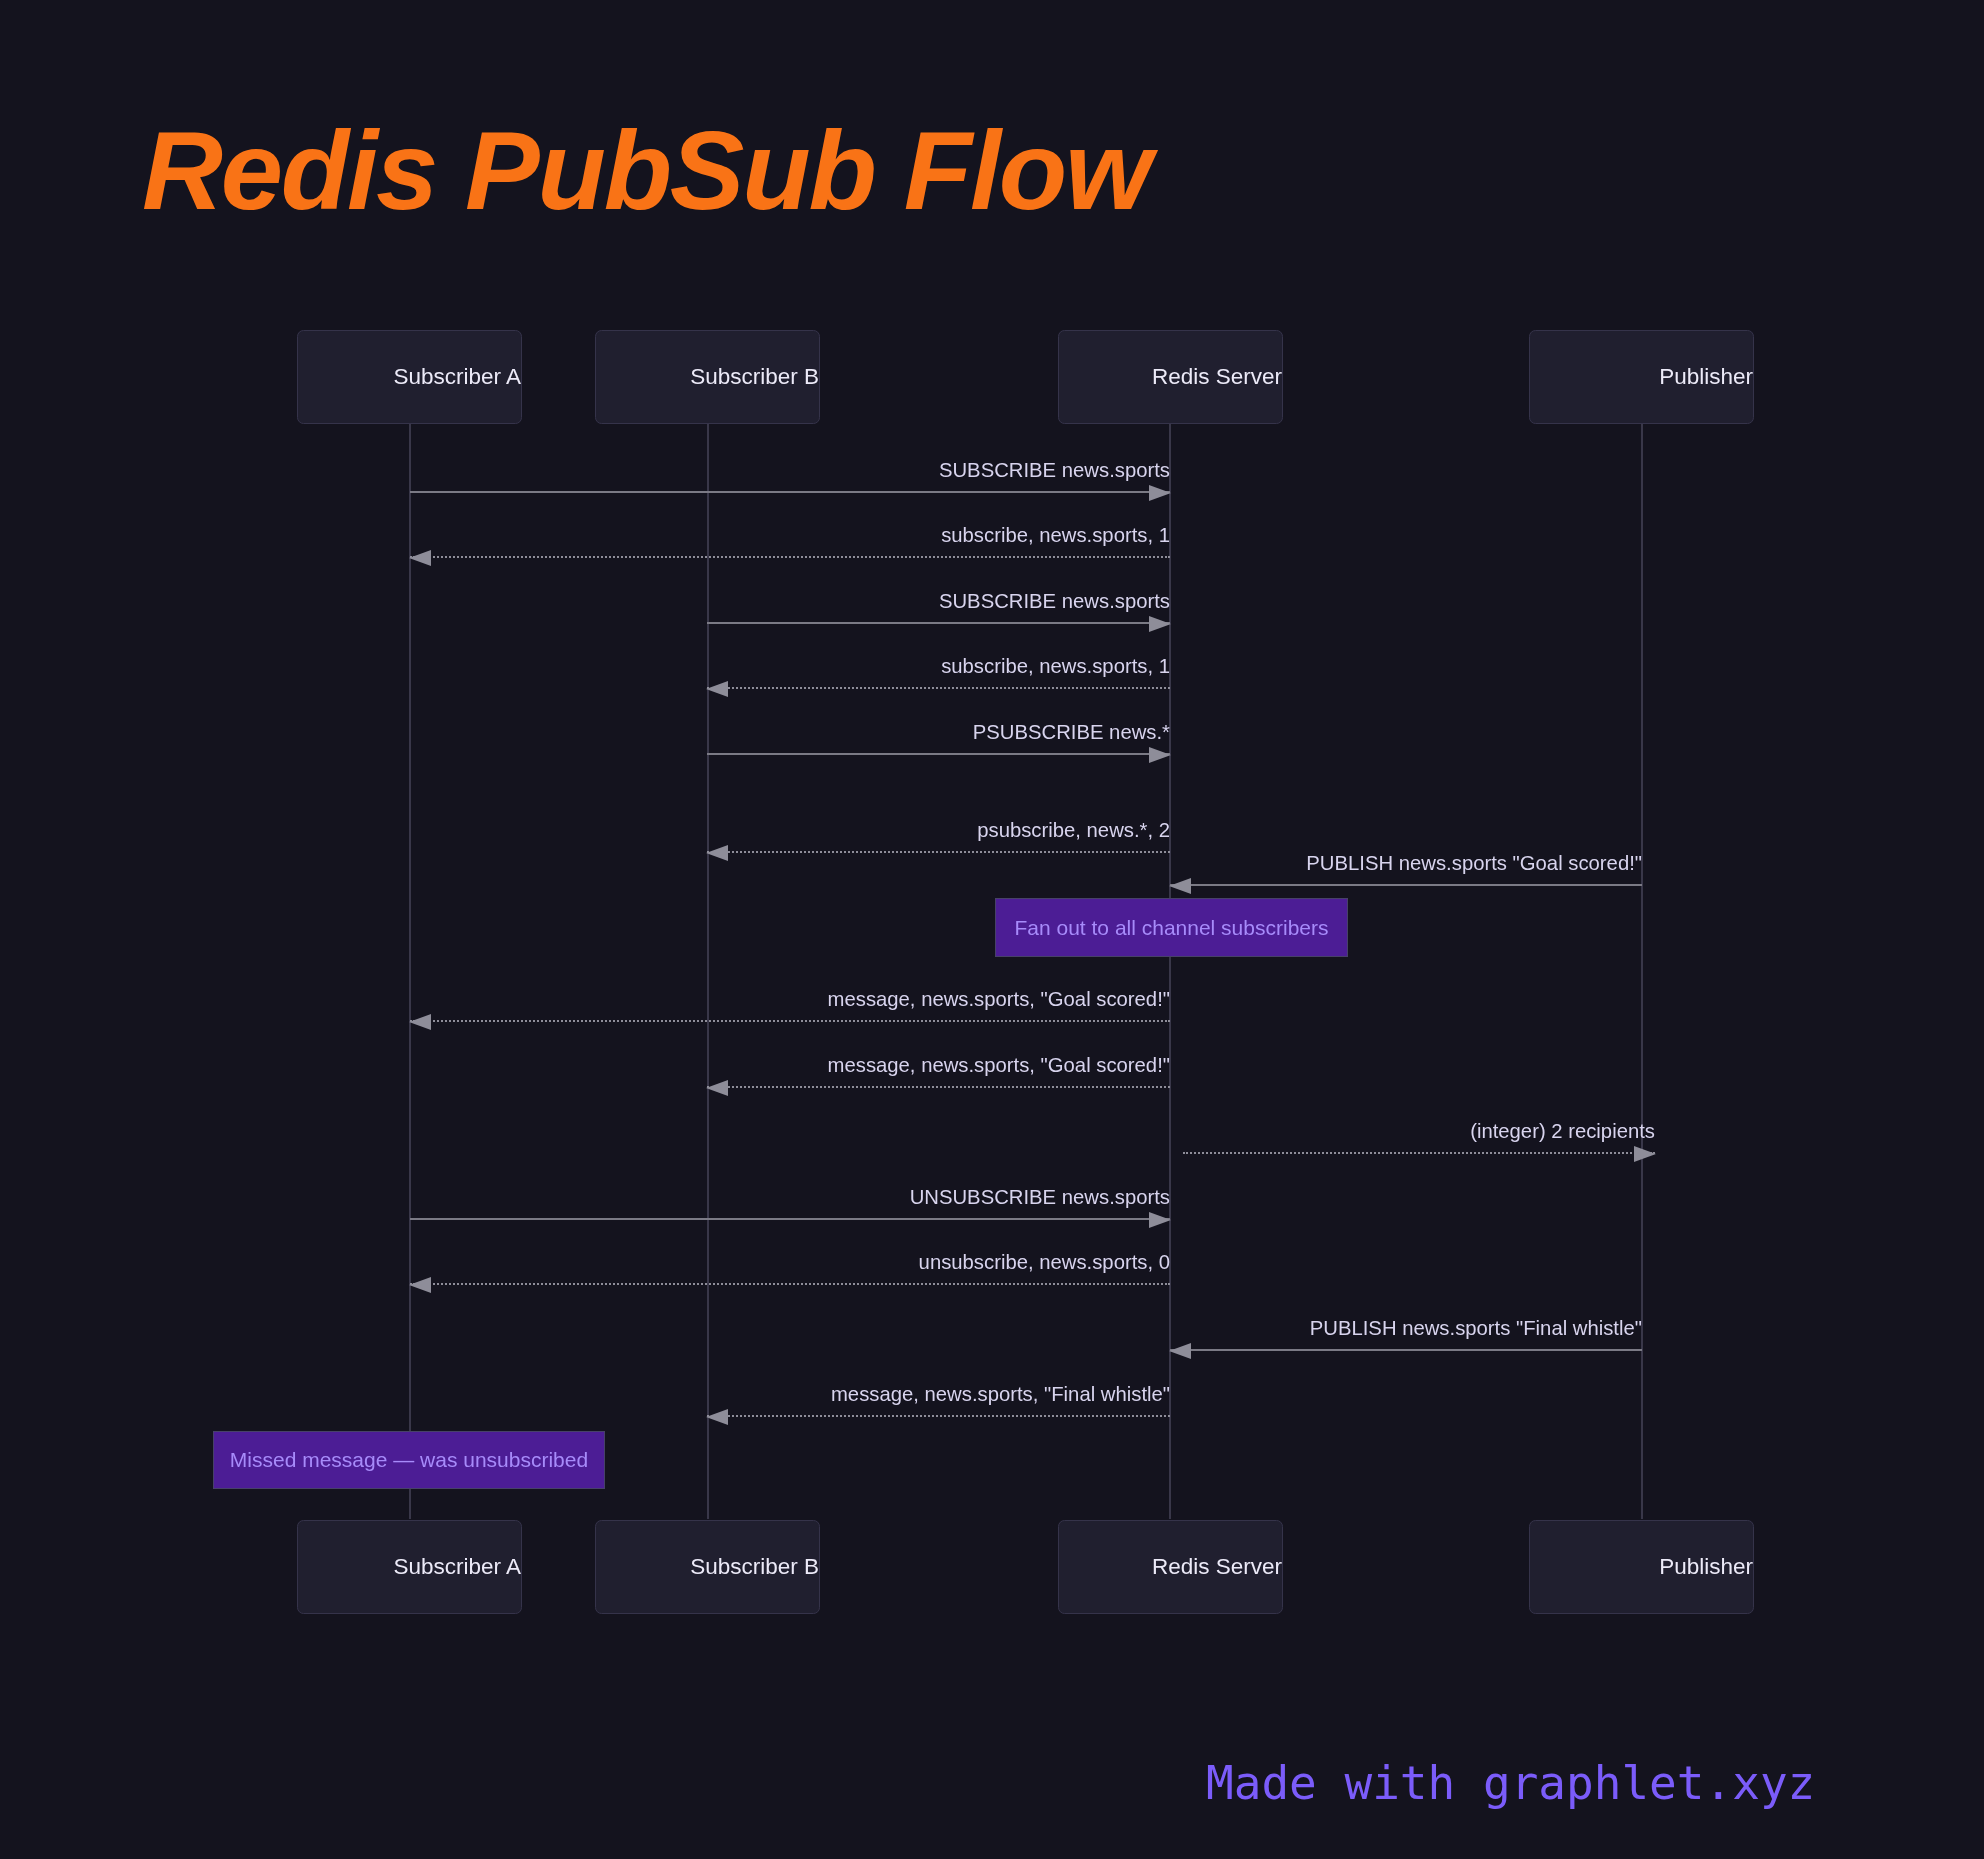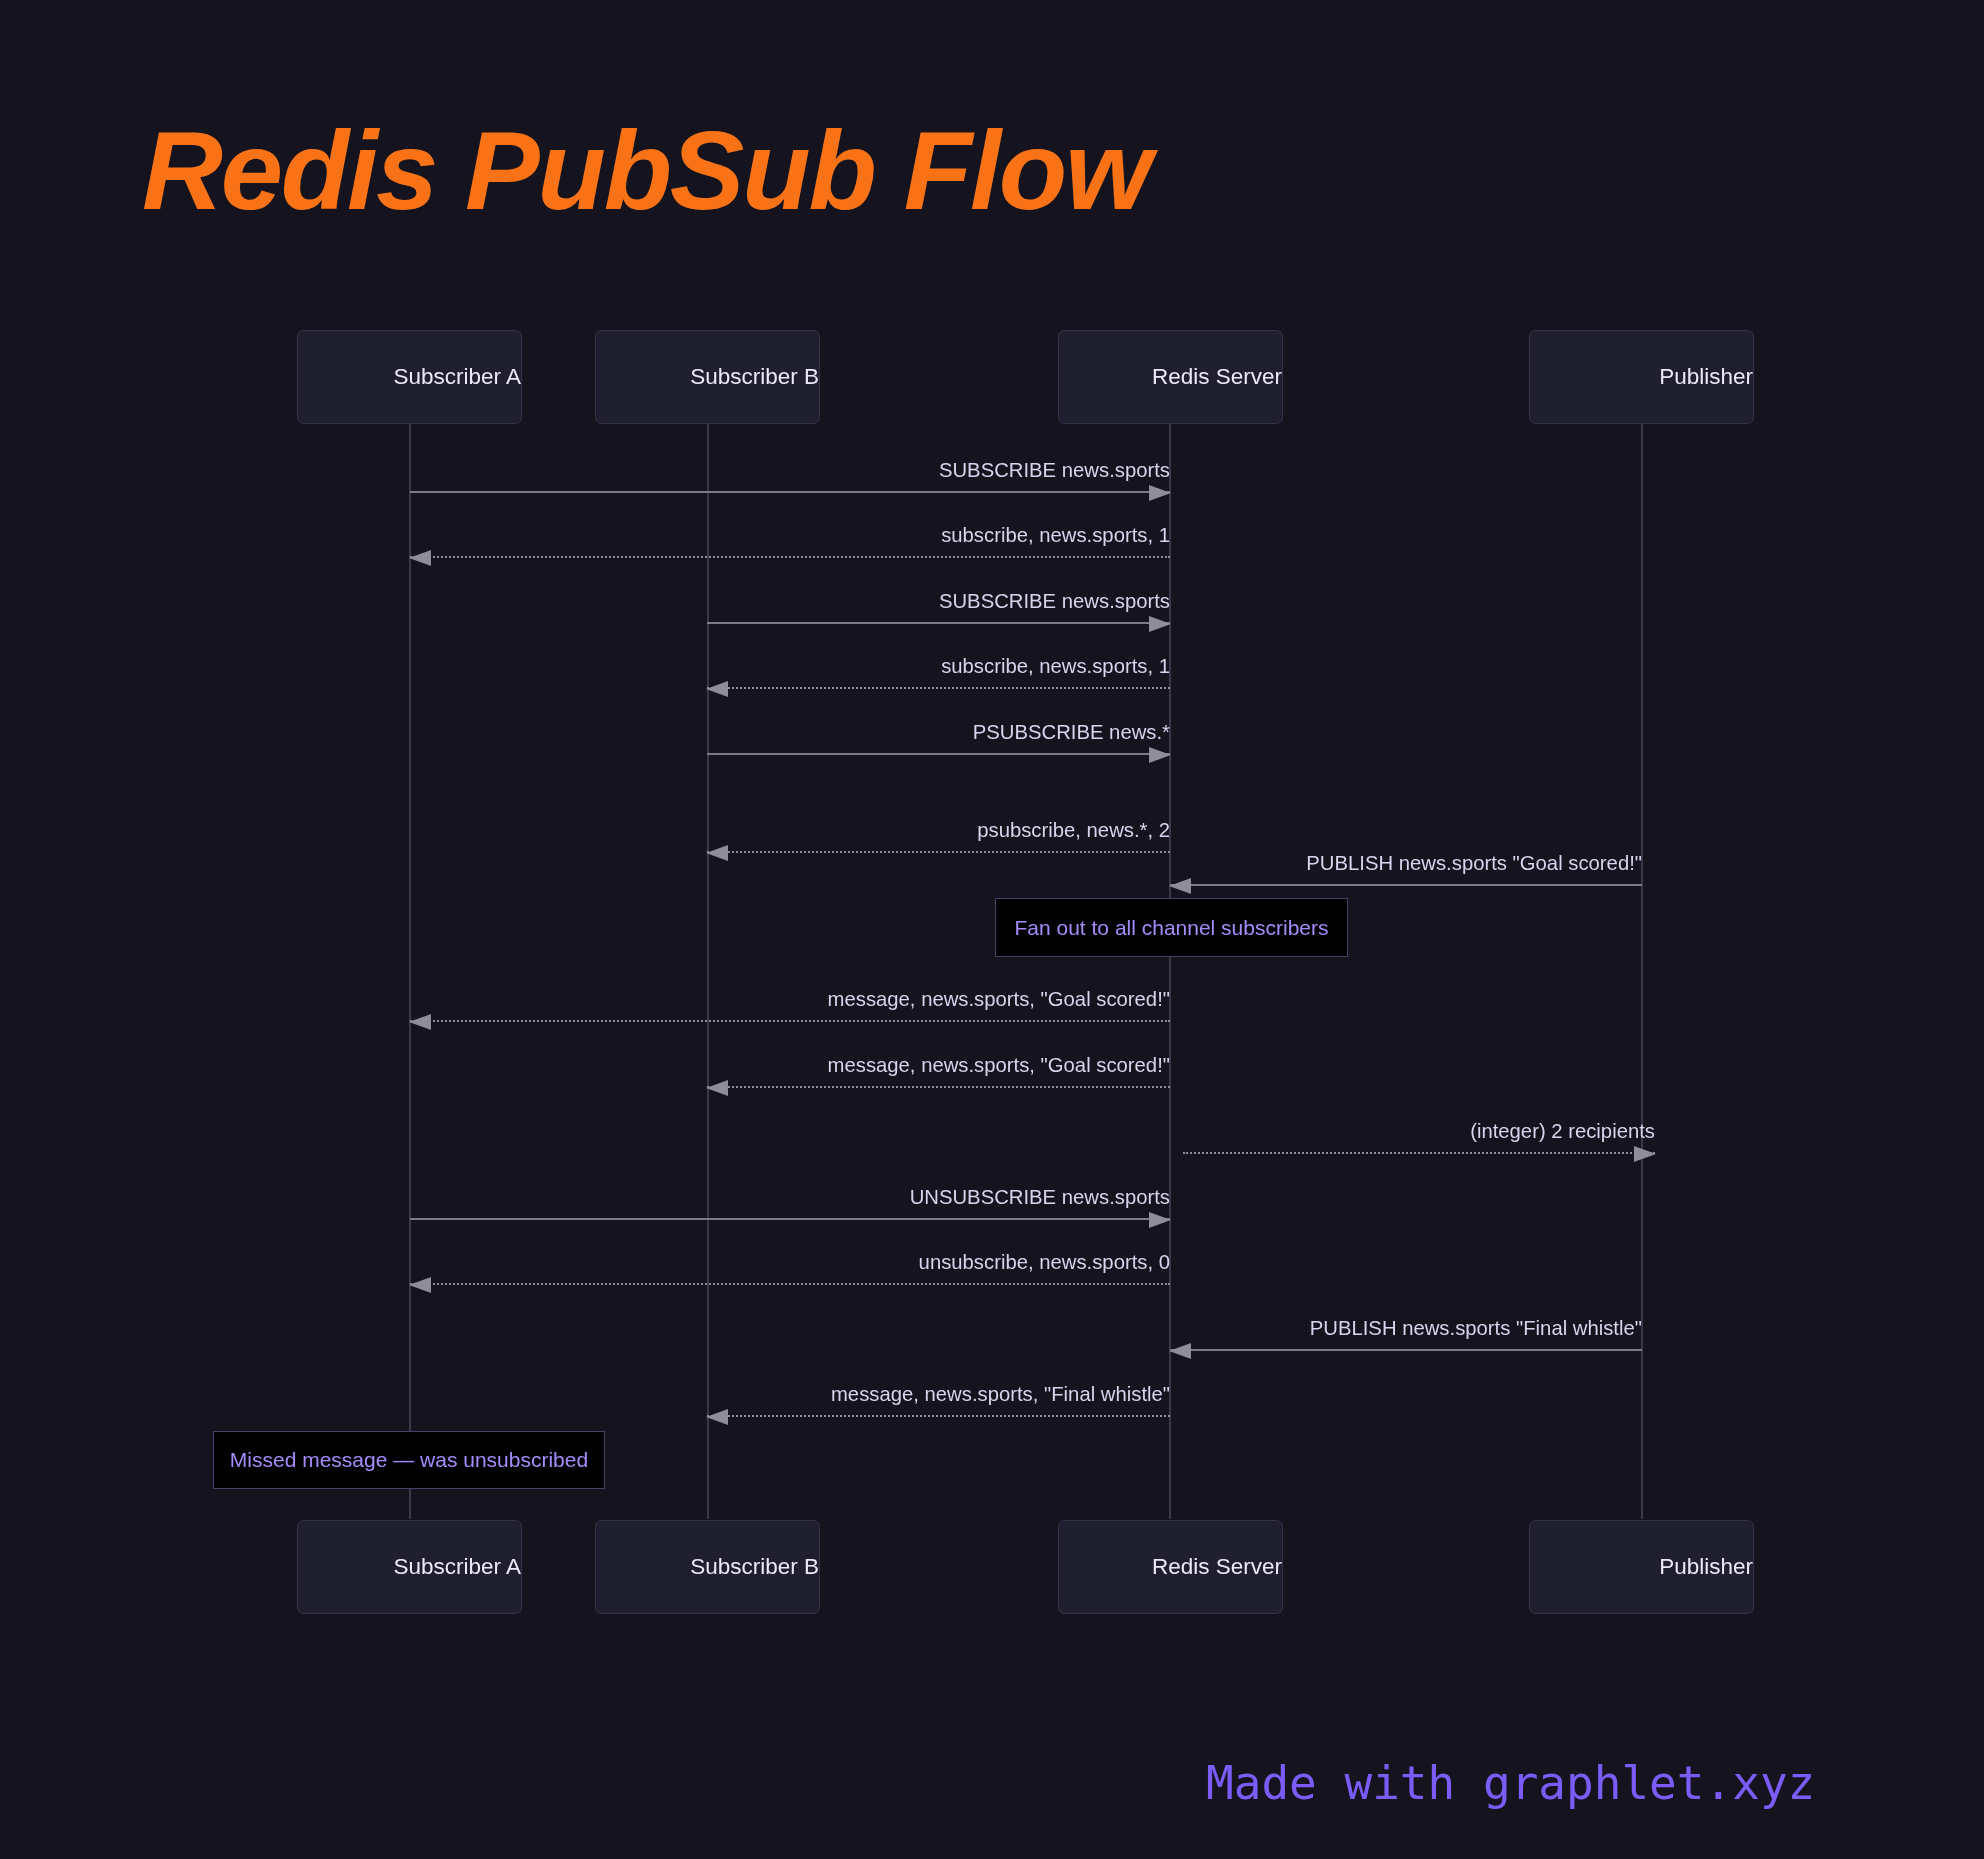--- a/index.html
+++ b/index.html
@@ -66,21 +66,21 @@
     position:absolute;
     bottom:-8px;
     width:0; height:0;
     border-top:8.7px solid transparent;
     border-bottom:8.7px solid transparent;
   }
   .arrow-head.right{ right:-0.7px; border-left:22px solid #8e8d99; }
   .arrow-head.left{ left:-0.7px; border-right:22px solid #8e8d99; }
   .note{
     position:absolute;
-    background:#000000;
+    background:#4c1d95;
     border:1.5px solid #474168;
     box-sizing:border-box;
     display:flex; align-items:center; justify-content:center;
     font-size:21px;
     color:#a78bfa;
     white-space:nowrap;
     z-index:4;
   }
   .footer{
     position:absolute;

